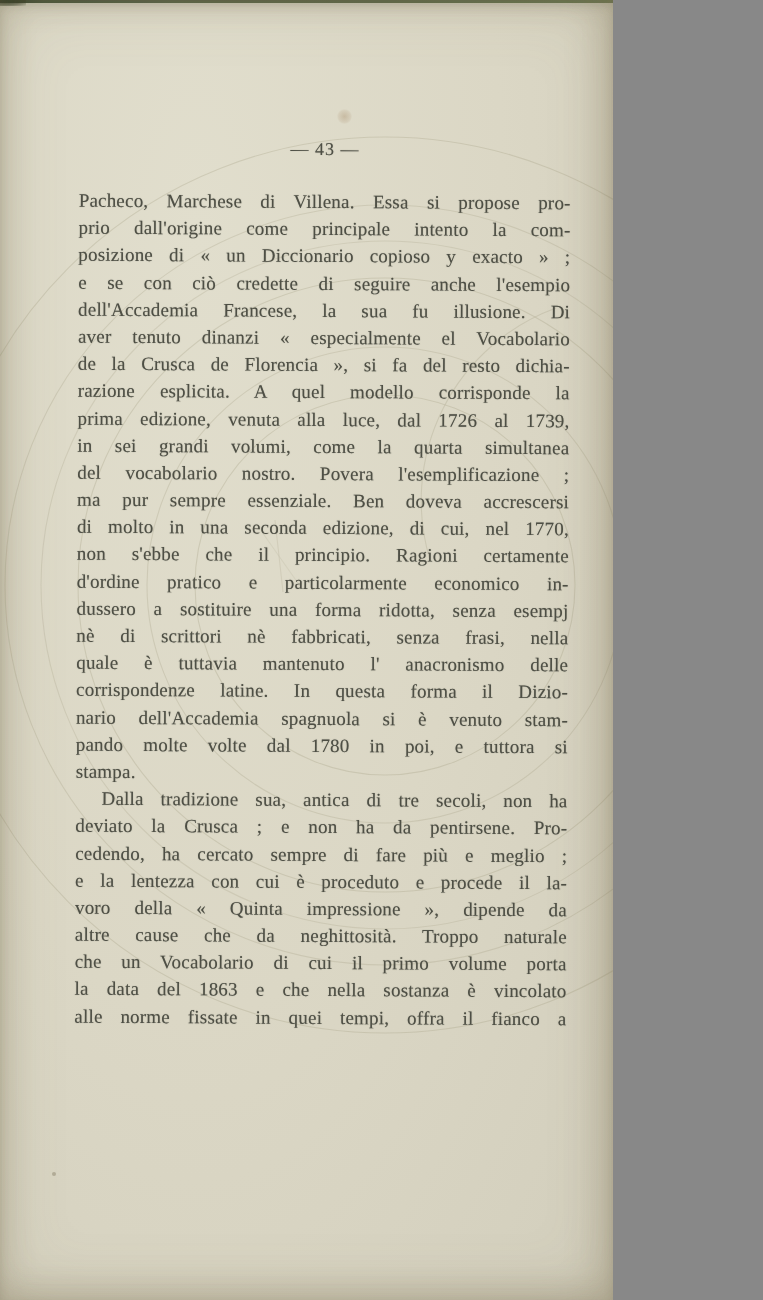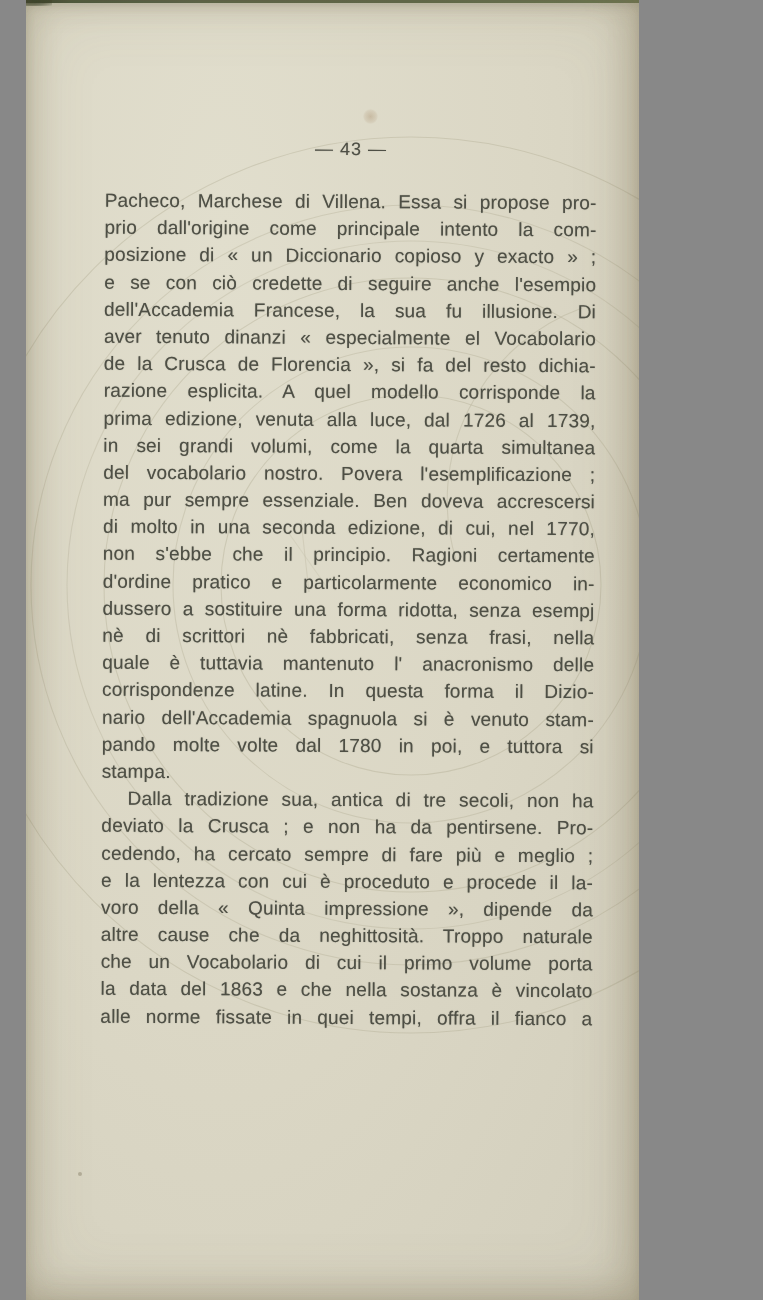--- a/index.html
+++ b/index.html
@@ -2,22 +2,21 @@
 <html style="--paper: #dbd7c5; --ink: #4e4f45; --wm: #908a6c;"><head>
 <meta charset="utf-8">
 <style>
   html,body{margin:0;padding:0;background:#888;}
   .scan{
     position:relative;
     width:613px;height:1300px;
     overflow:hidden;
     background:
       radial-gradient(ellipse at 32% 18%, #e1decd 0%, var(--paper,#dbd7c5) 52%, #d2cebc 100%);
-    font-family:Liberation Sans, sans-serif;
-    margin-left:26px;
+    font-family:Liberation Serif, serif;
   }
   .scan::after{
     content:"";position:absolute;inset:0;pointer-events:none;
     box-shadow:
       inset 0 0 70px rgba(120,110,80,0.16),
       inset -16px 0 34px rgba(125,108,78,0.20),
       inset 0 -14px 34px rgba(120,105,75,0.13),
       inset 12px 0 28px rgba(130,120,90,0.10),
       inset 0 5px 10px rgba(75,85,55,0.18);
   }

